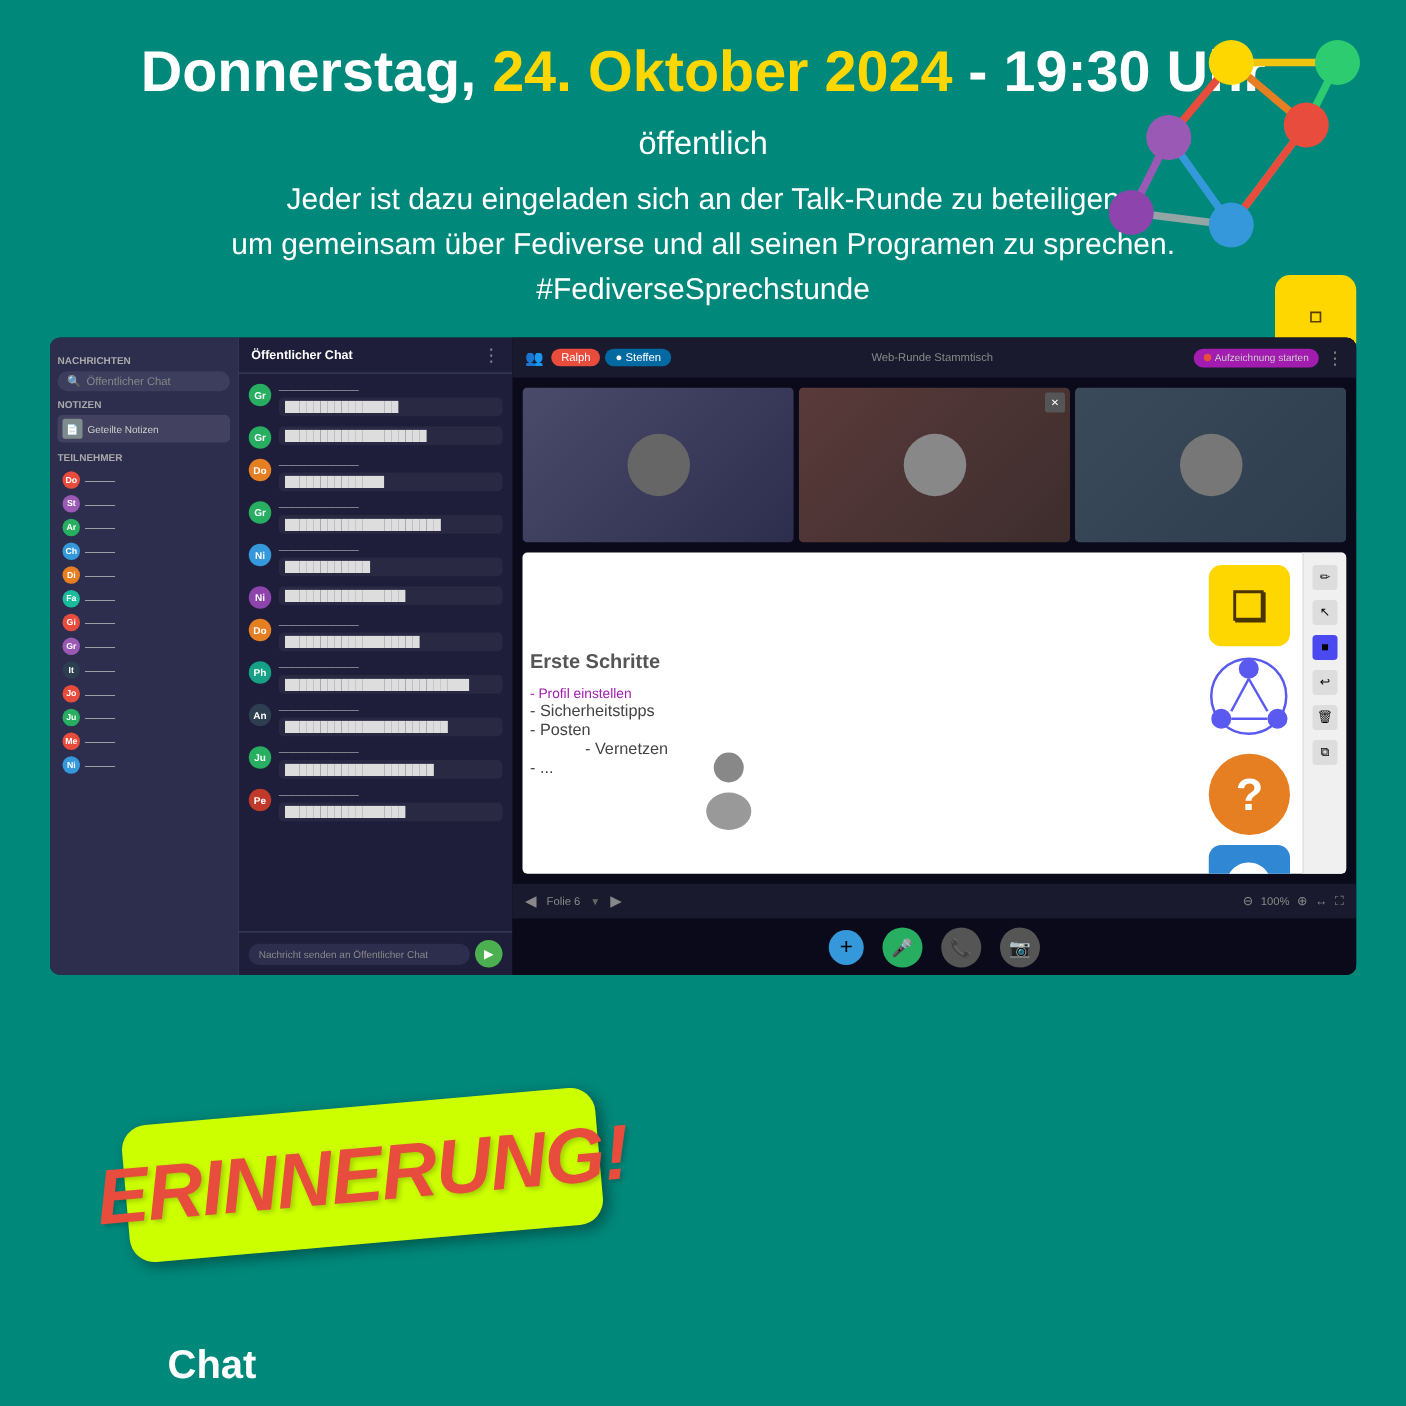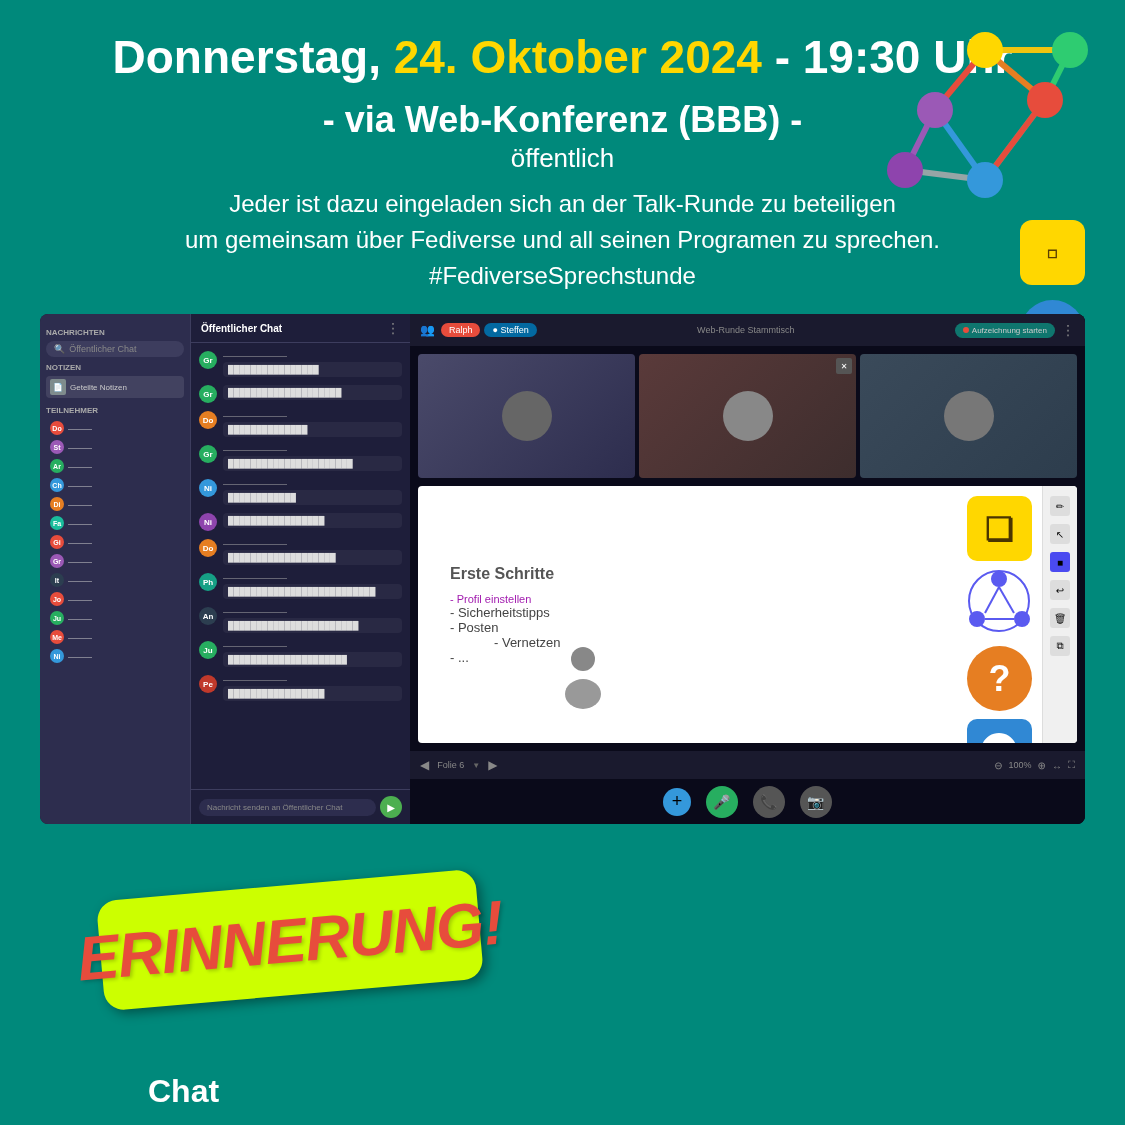--- a/index.html
+++ b/index.html
@@ -298,21 +298,21 @@
     }
     .chip-ralph { background: #e74c3c; }
     .chip-steffen { background: #0369a1; }
 
     .video-title {
       font-size: 9px;
       color: #888;
     }
 
     .record-btn {
-      background: #0f766e;
+      background: #a21caf;
       border-radius: 12px;
       padding: 3px 8px;
       font-size: 8px;
       color: #ccc;
       display: flex;
       align-items: center;
       gap: 3px;
     }
     .record-dot {
       width: 6px;
@@ -340,21 +340,21 @@
       background: white;
       margin: 0 8px 8px 8px;
       border-radius: 4px;
       position: relative;
       overflow: hidden;
       display: flex;
     }
 
     .slide-content {
       flex: 1;
-      padding: 20px 32px;
+      padding: 20px 6px;
       display: flex;
       flex-direction: column;
       justify-content: center;
     }
 
     .toolbar-right {
       width: 35px;
       background: #f0f0f0;
       display: flex;
       flex-direction: column;
@@ -507,21 +507,20 @@
     <div style="font-size:40px; margin-top:5px;">🐭</div>
   </div>
 
 
   <div class="date-line">
     <span>Donnerstag,</span>
     <span class="date-highlight">24. Oktober 2024</span>
     <span>- 19:30 Uhr</span>
   </div>
 
-  <div class="via-line">- via Web-Konferenz  (BBB) -</div>
   <div class="public-line">öffentlich</div>
 
 
   <div class="description">
     <div>Jeder ist dazu eingeladen sich an der Talk-Runde zu beteiligen</div>
     <div>um gemeinsam über Fediverse und all seinen Programen  zu sprechen.</div>
     <div>#FediverseSprechstunde</div>
   </div>
 
   <div class="screenshot-container">
@@ -801,15 +800,15 @@
         <div class="bottom-btn btn-gray">📞</div>
         <div class="bottom-btn btn-gray">📷</div>
       </div>
     </div>
   </div>
 
   <div class="erinnerung-stamp">
     <div class="erinnerung-text">ERINNERUNG!</div>
   </div>
 
-  <div style="position:absolute;bottom:15px;left:148px;font-size:32px;font-weight:bold;color:white;z-index:5;">Chat</div>
+  <div style="position:absolute;bottom:15px;left:134px;font-size:32px;font-weight:bold;color:white;z-index:5;">Chat</div>
 
 </div>
 
 </body></html>

